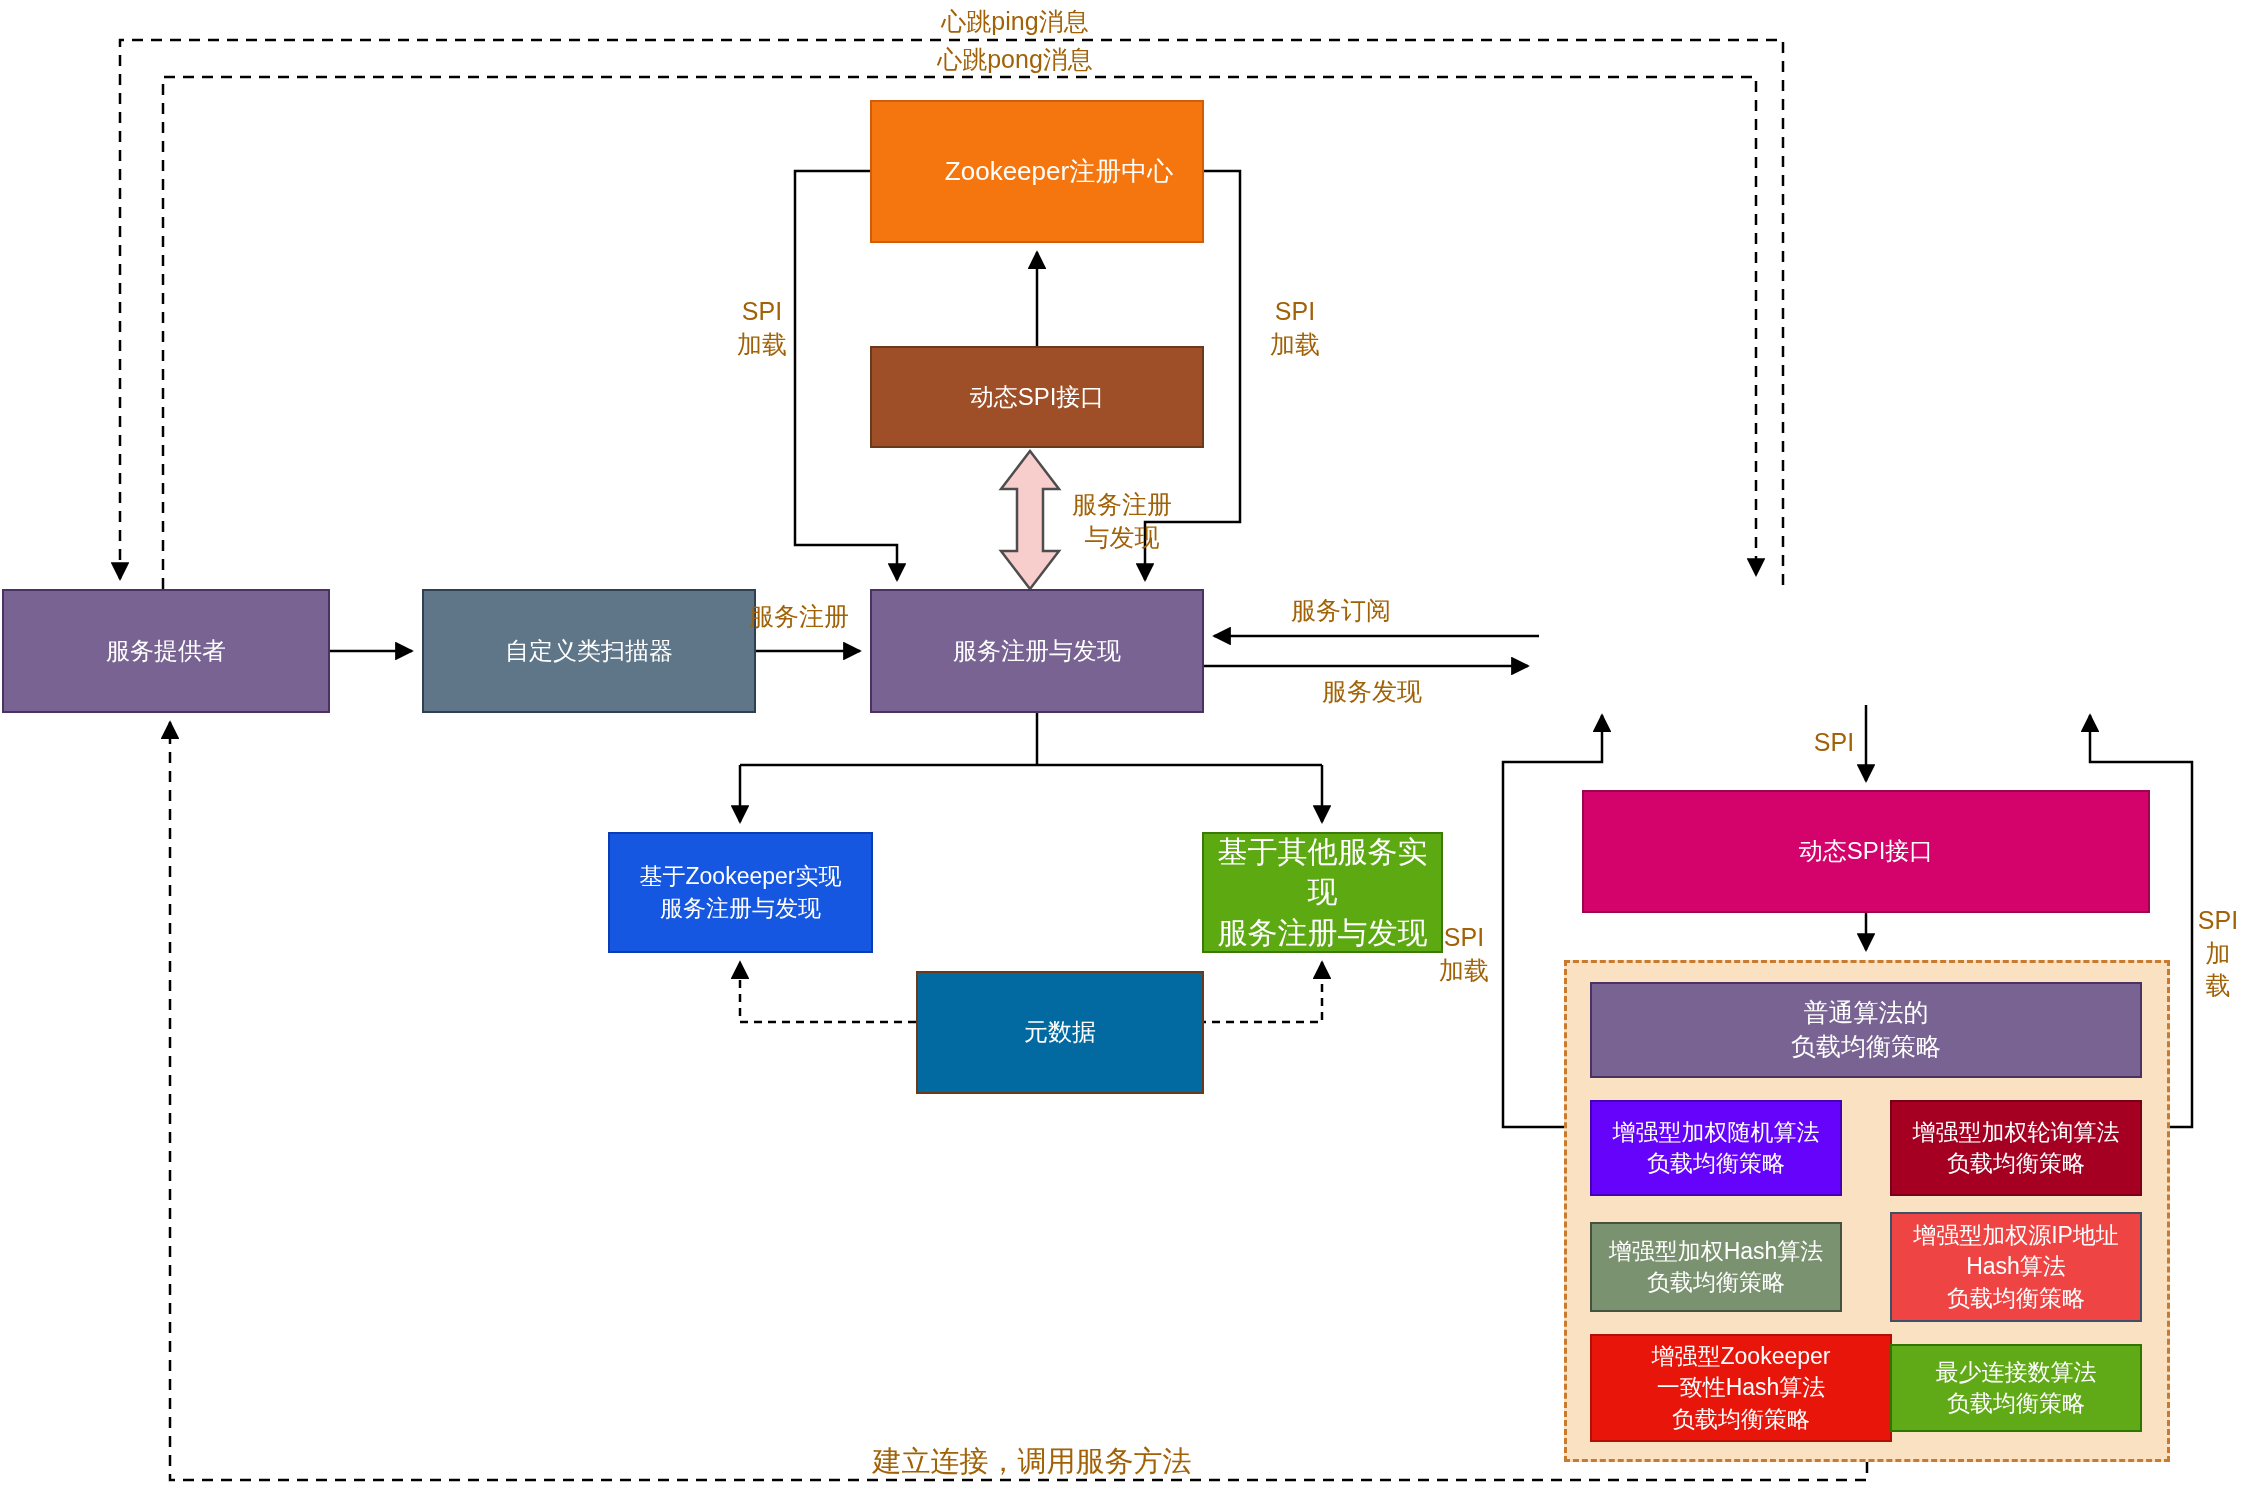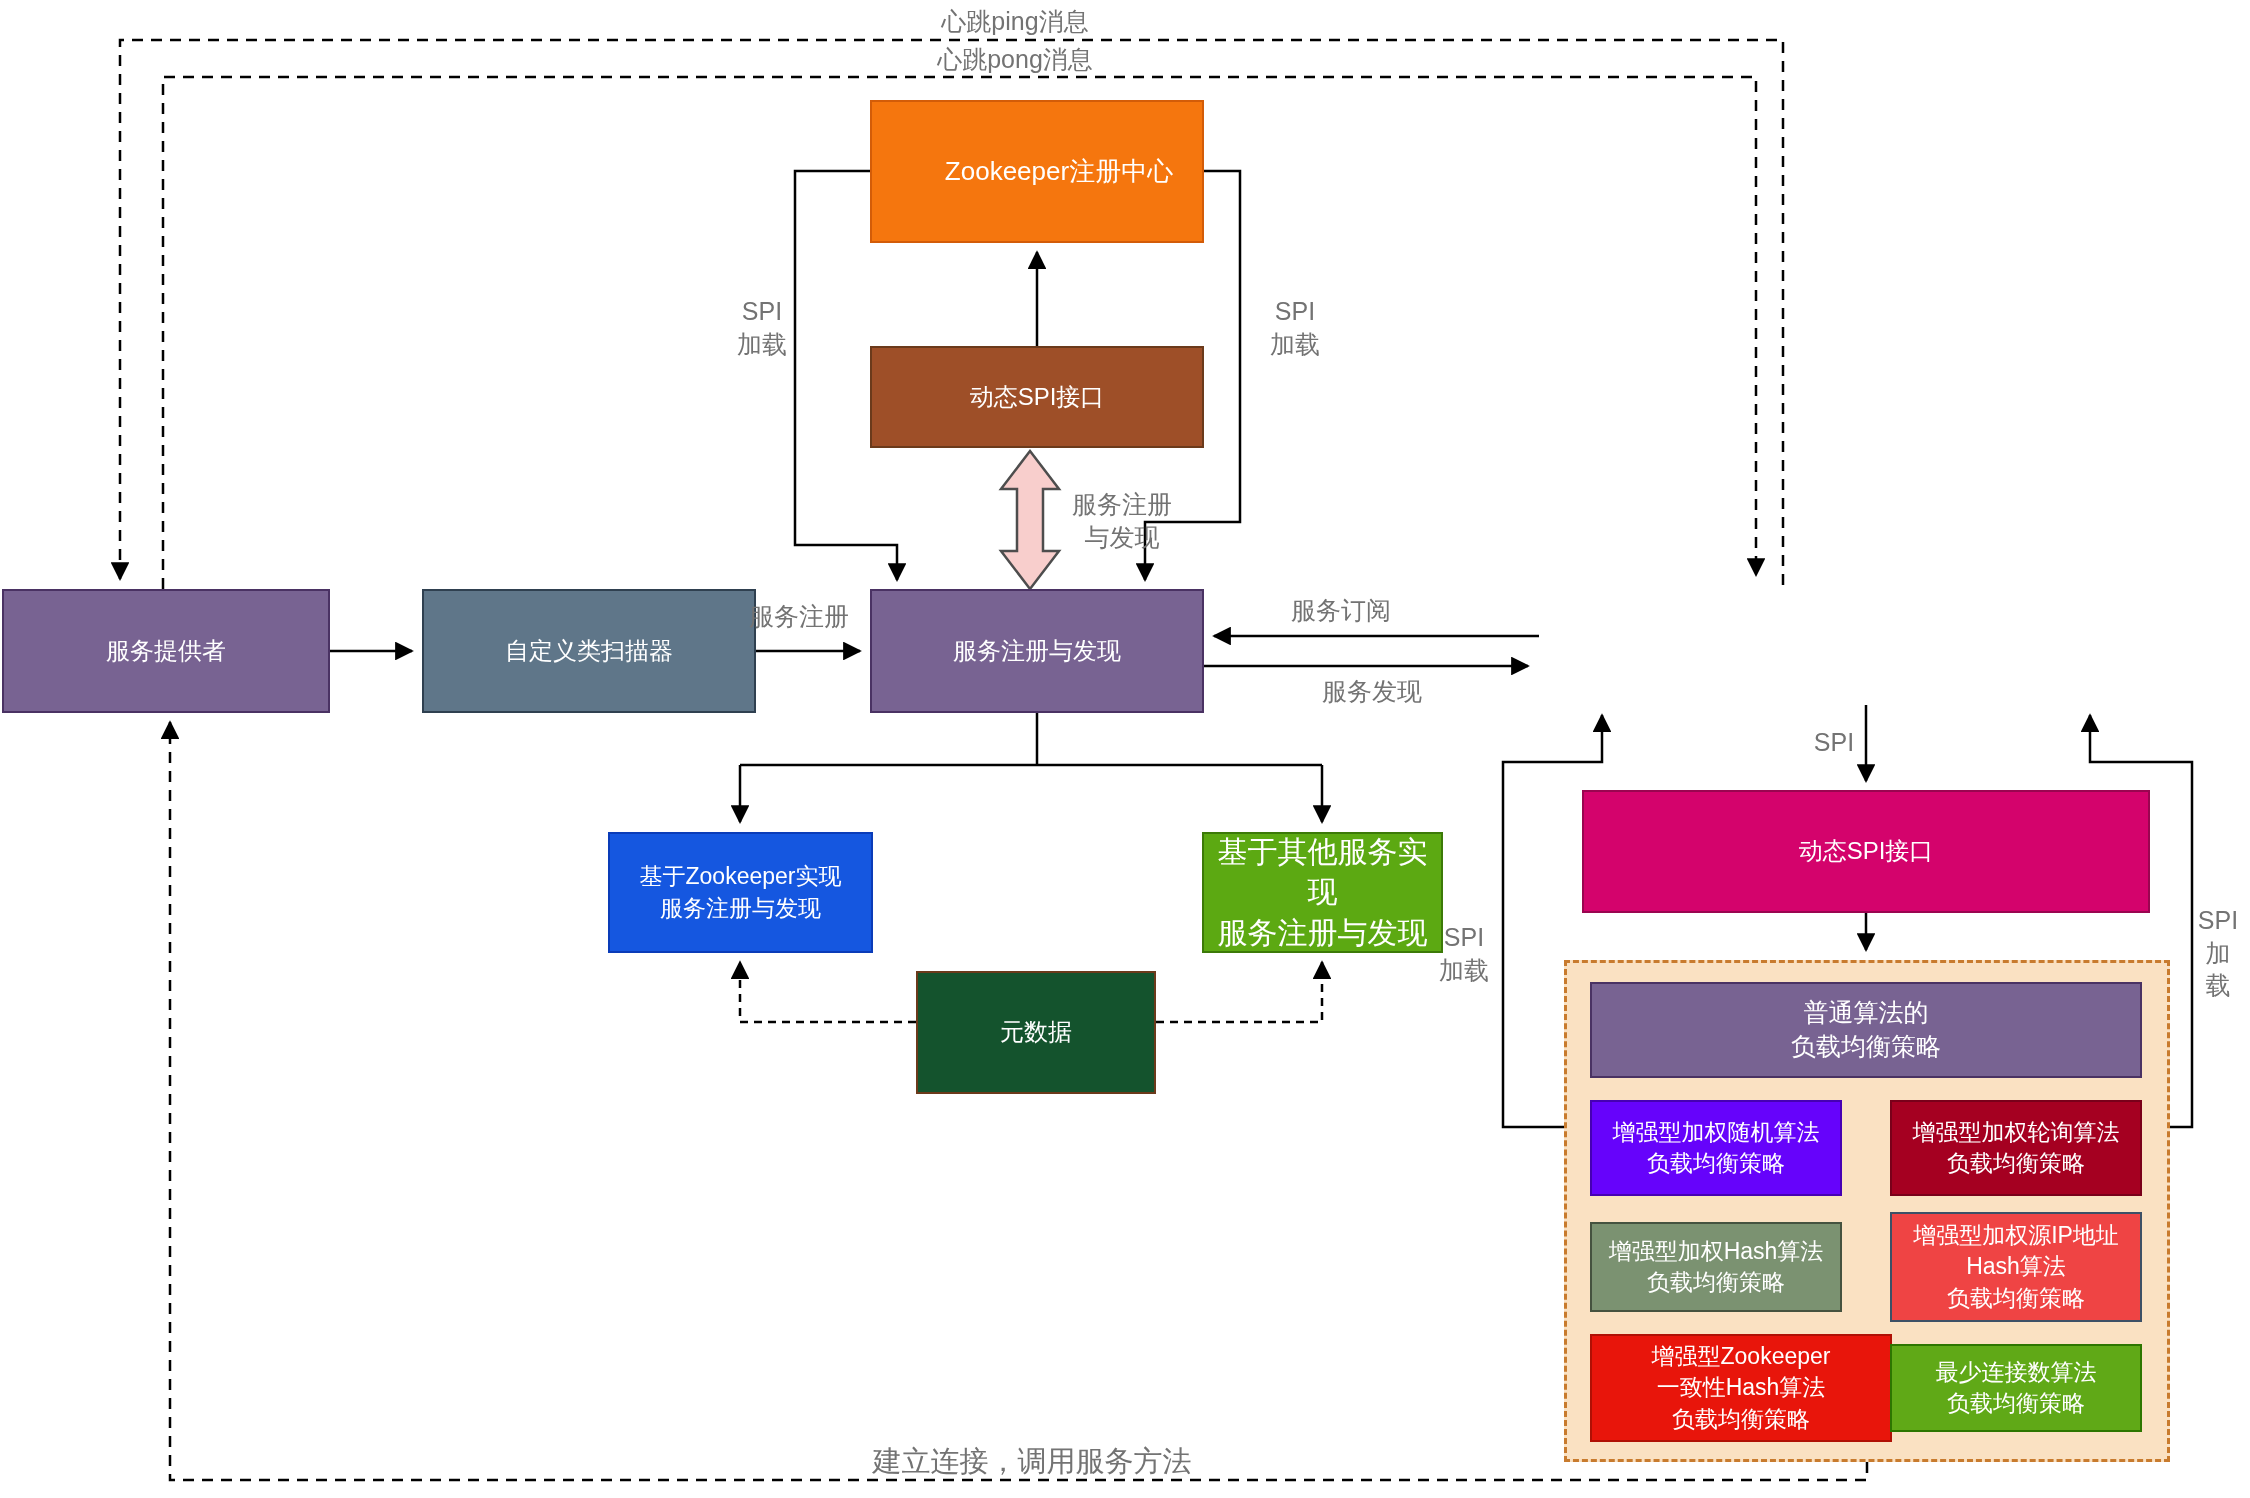--- a/index.html
+++ b/index.html
@@ -7,21 +7,21 @@
     position:relative;width:2250px;height:1498px;overflow:hidden;
     font-family:"Liberation Sans","DejaVu Sans",sans-serif;background:#ffffff;
   }
   #connectors{position:absolute;left:0;top:0;width:2250px;height:1498px;}
   .node{
     position:absolute;display:flex;align-items:center;justify-content:center;
     color:#ffffff;text-align:center;white-space:pre-line;line-height:1.35;
     font-size:24px;box-sizing:border-box;
   }
   .lbl{
-    position:absolute;transform:translate(-50%,-50%);color:#737373;
+    position:absolute;transform:translate(-50%,-50%);color:#a16207;
     text-align:center;white-space:pre-line;font-size:25px;line-height:1.3;
   }
   .orange{border:2px solid #D35C08;font-size:26px;}
   .brown{border:2px solid #6B3A1B;}
   .purple{border:2px solid #4A3263;}
   .slate{border:2px solid #2F4050;}
   .cyanblue{border:2px solid #1B76A8;}
   .blueimpl{border:2px solid #0A3CB8;font-size:23px;}
   .greenimpl{border:2px solid #3C7A08;font-size:30px;}
   .magenta{border:2px solid #9A0550;}
@@ -99,21 +99,21 @@
   <div class="node blueimpl" style="left: 608px; top: 832px; width: 265px; height: 121px; background: rgb(21, 87, 224);">
     <span>基于Zookeeper实现
 服务注册与发现</span>
   </div>
 
   <div class="node greenimpl" style="left: 1202px; top: 832px; width: 241px; height: 121px; background: rgb(92, 169, 18);">
     <span>基于其他服务实现
 服务注册与发现</span>
   </div>
 
-  <div class="node brown" style="left: 916px; top: 971px; width: 240px; height: 123px; background: #14532d;">
+  <div class="node brown" style="left: 916px; top: 971px; width: 288px; height: 123px; background: #0369a1;">
     <span>元数据</span>
   </div>
 
   <div class="node magenta" style="left: 1582px; top: 790px; width: 568px; height: 123px; background: rgb(212, 3, 108);">
     <span>动态SPI接口</span>
   </div>
 
   <div class="node purple" style="left: 1590px; top: 982px; width: 552px; height: 96px; font-size: 25px; background: rgb(120, 99, 146);">
     <span>普通算法的
 负载均衡策略</span>

